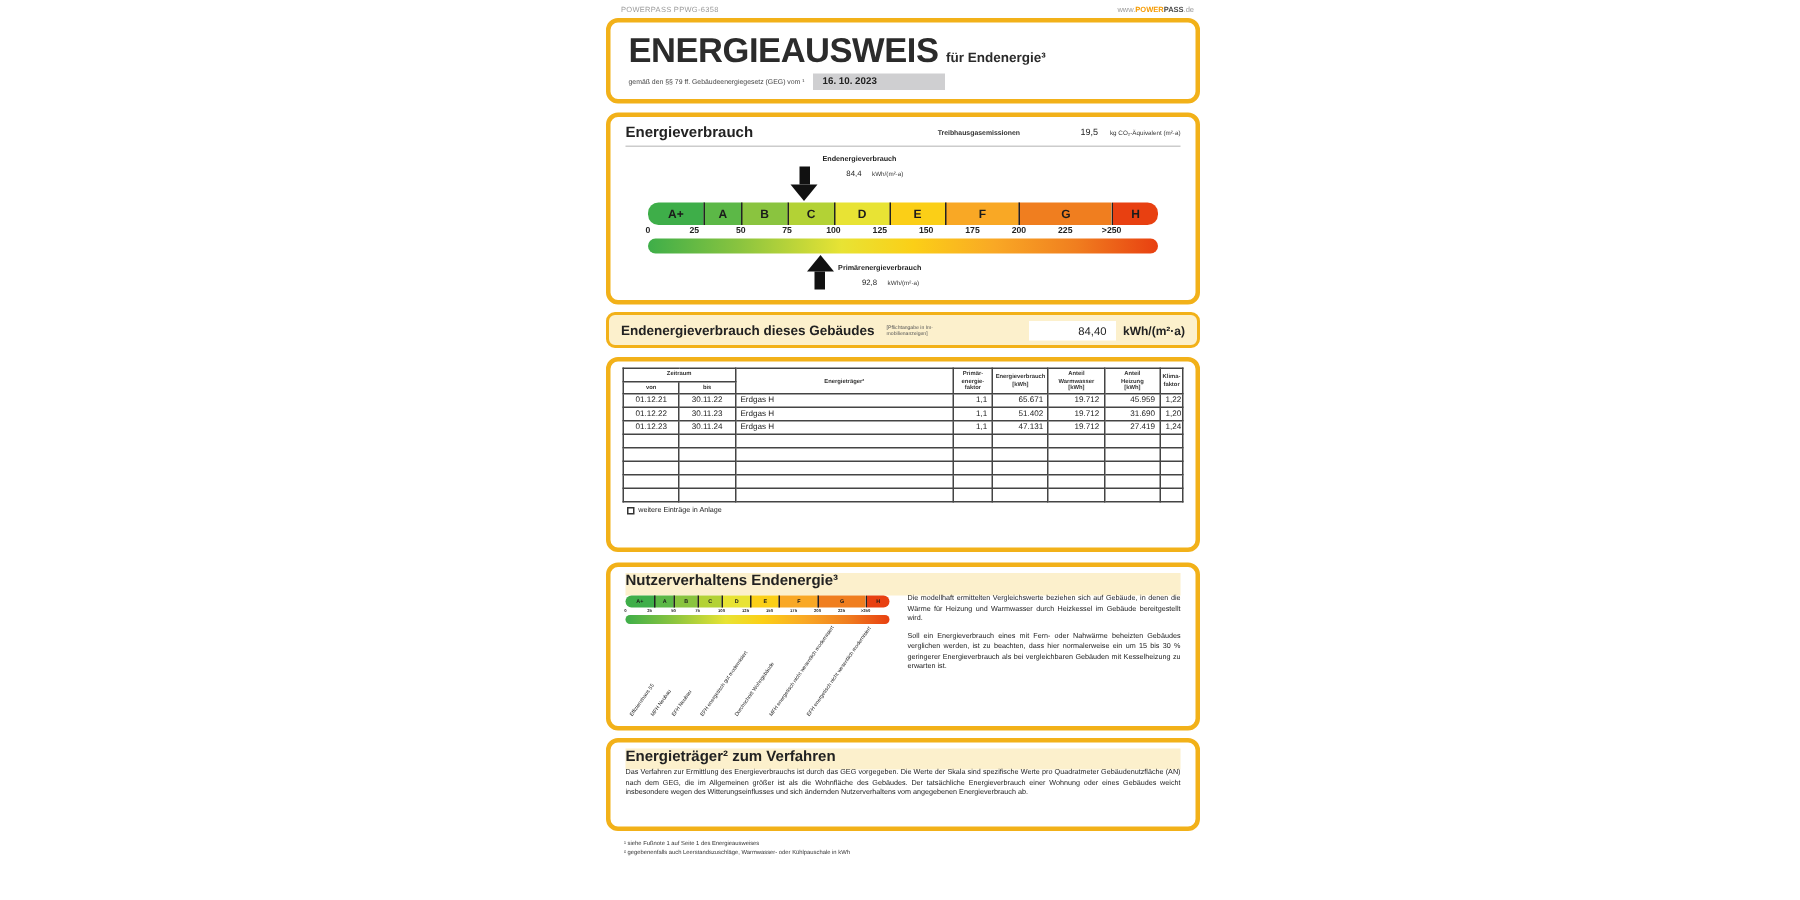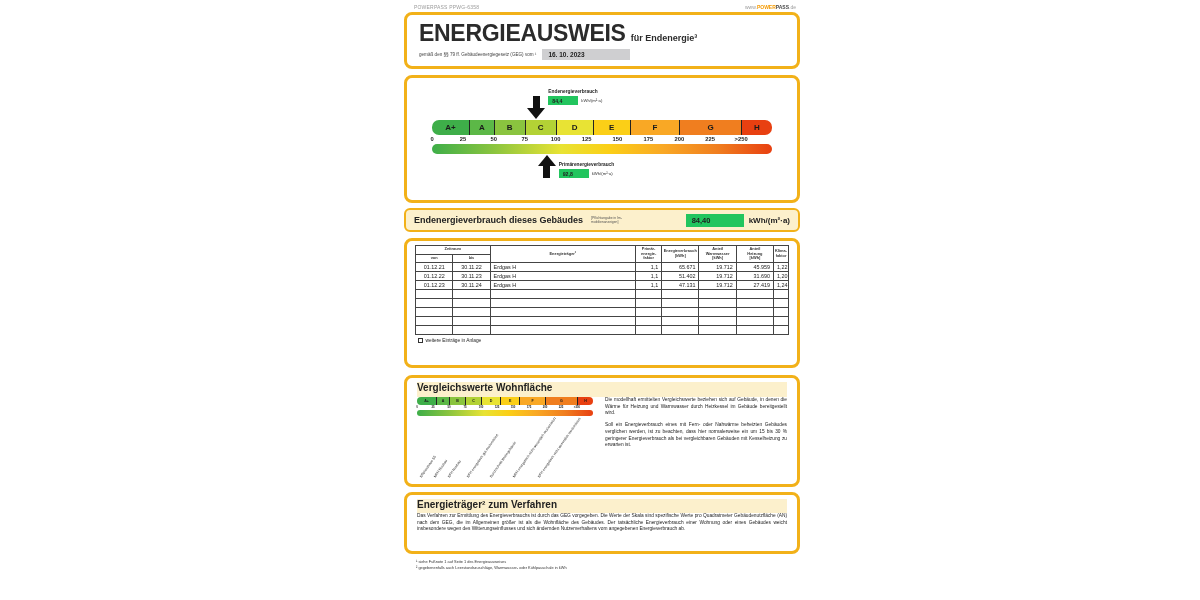--- a/index.html
+++ b/index.html
@@ -10,21 +10,21 @@
   
   .topline { display:flex; justify-content:space-between; align-items:center; padding:4px 4px 2px 10px; }
   .topline .code { font-size:5px; color:#9a9a9a; letter-spacing:.2px; }
   .topline .site { font-size:5px; font-weight:bold; }
   .site .dim { color:#9a9a9a; font-weight:normal; }
   .site .brand1 { color:#F59A00; }
   .site .brand2 { color:#4a4a4a; }
 
   .goldbox { border:3px solid #F2B119; border-radius:8px; background:#fff; }
   .cream { background:#FCF0CC; }
-  .graybox { background:#22c55e; font-weight:bold; color:#222; }
+  .graybox { background:#ffffff; font-weight:normal; color:#222; text-align:right; }
 
   
   .titlebox { padding:5px 12px 6px 12px; margin-bottom:6px; }
   .titlerow { display:flex; align-items:baseline; gap:5px; }
   .main-title { font-size:23px; font-weight:bold; color:#2b2b2b; letter-spacing:-.3px; }
   .sub-title { font-size:9px; font-weight:bold; color:#2b2b2b; }
   .lawrow { display:flex; align-items:center; gap:6px; margin-top:2px; }
   .lawtext { font-size:4.6px; color:#444; }
   .datebox { font-size:6.5px; padding:2px 6px; min-width:88px; text-align:left; background:#cfcfd1; font-weight:bold; color:#222; }
 
@@ -137,20 +137,28 @@
         <span class="sub-title">für Endenergie³</span>
       </div>
       <div class="lawrow">
         <span class="lawtext">gemäß den §§ 79 ff. Gebäudeenergiegesetz (GEG) vom ¹</span>
         <span class="datebox">16. 10. 2023</span>
       </div>
     </div>
 
 
     <div class="goldbox energybox">
+      <div class="ebhdr">
+        <span class="t">Energieverbrauch</span>
+        <span class="ghg">
+          <span class="lbl">Treibhausgasemissionen</span>
+          <span class="val graybox">19,5</span>
+          <span class="unit">kg CO₂-Äquivalent (m²·a)</span>
+        </span>
+      </div>
 
       <div class="scalewrap">
         <div class="toparea">
           <div class="arr" id="arrow-down" style="left: calc(30.6909% - 9px); bottom: 1px;">
             <div class="stem"></div>
               <div class="head-down"></div>
           </div>
           <div class="arrlbl" id="end-label" style="left: calc(30.6909% + 12px); top: 6px;">
             <span class="l1">Endenergieverbrauch</span>
             <span class="l2">
@@ -328,21 +336,21 @@
             </tr>
           </tbody>
         </table>
       <div class="chkrow">
         <span class="chk"></span>
         <span class="lbl">weitere Einträge in Anlage</span>
       </div>
     </div>
 
     <div class="goldbox compbox">
-      <div class="t cream">Vergleichswerte Wohnfläche</div>
+      <div class="t cream">Nutzerverhaltens Endenergie³</div>
       <div class="comprow">
         <div class="minicol mini">
           <div class="band" id="mini-band">
               <div class="seg" style="width: 10.9091%; background: rgb(62, 174, 73);">A+</div>
               <div class="seg" style="width: 7.27273%; background: rgb(92, 184, 71);">A</div>
               <div class="seg" style="width: 9.09091%; background: rgb(138, 196, 63);">B</div>
               <div class="seg" style="width: 9.09091%; background: rgb(179, 210, 53);">C</div>
               <div class="seg" style="width: 10.9091%; background: rgb(232, 227, 52);">D</div>
               <div class="seg" style="width: 10.9091%; background: rgb(251, 207, 23);">E</div>
               <div class="seg" style="width: 14.5455%; background: rgb(249, 168, 37);">F</div>

